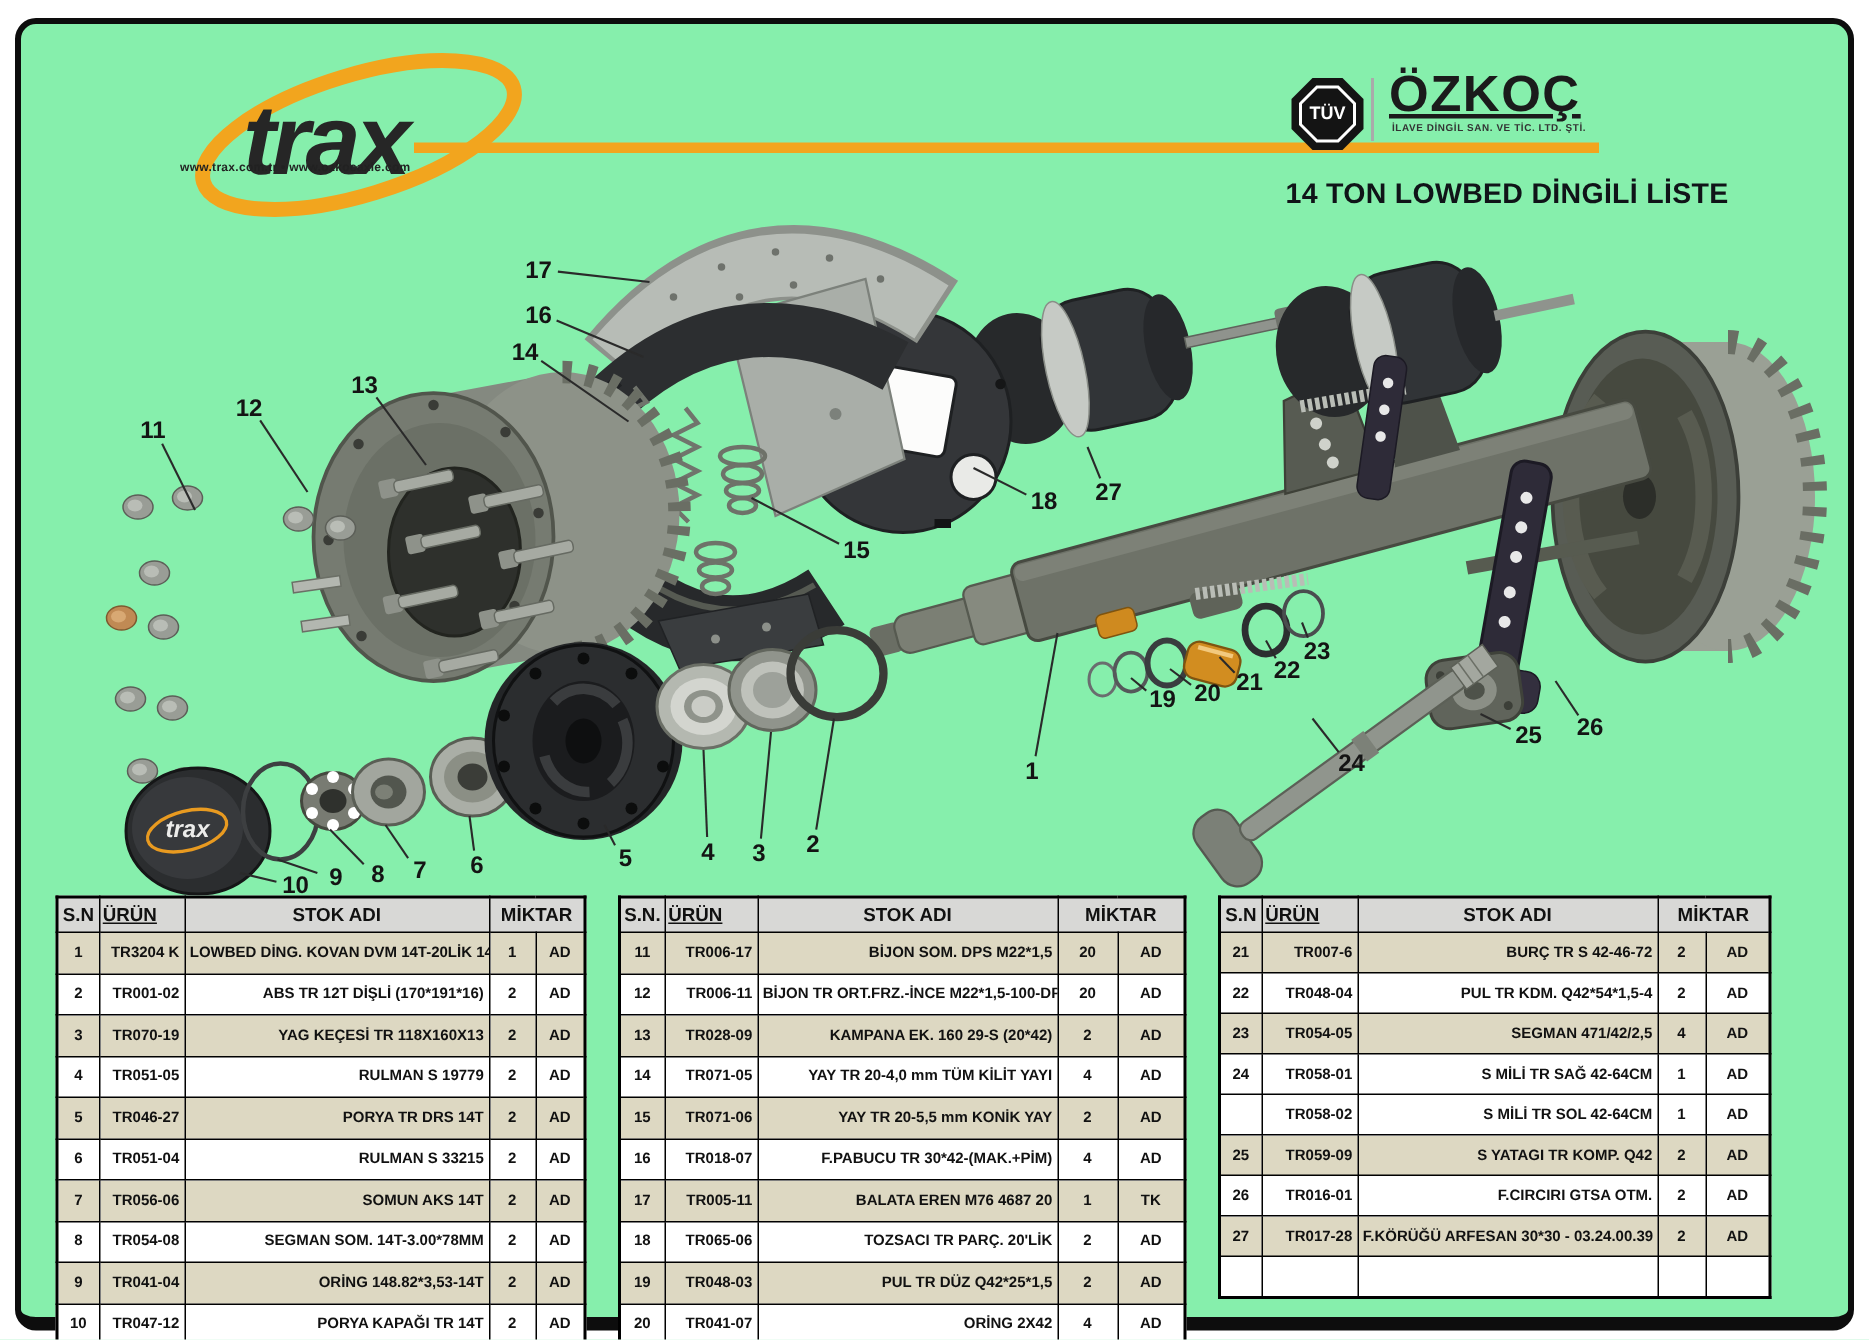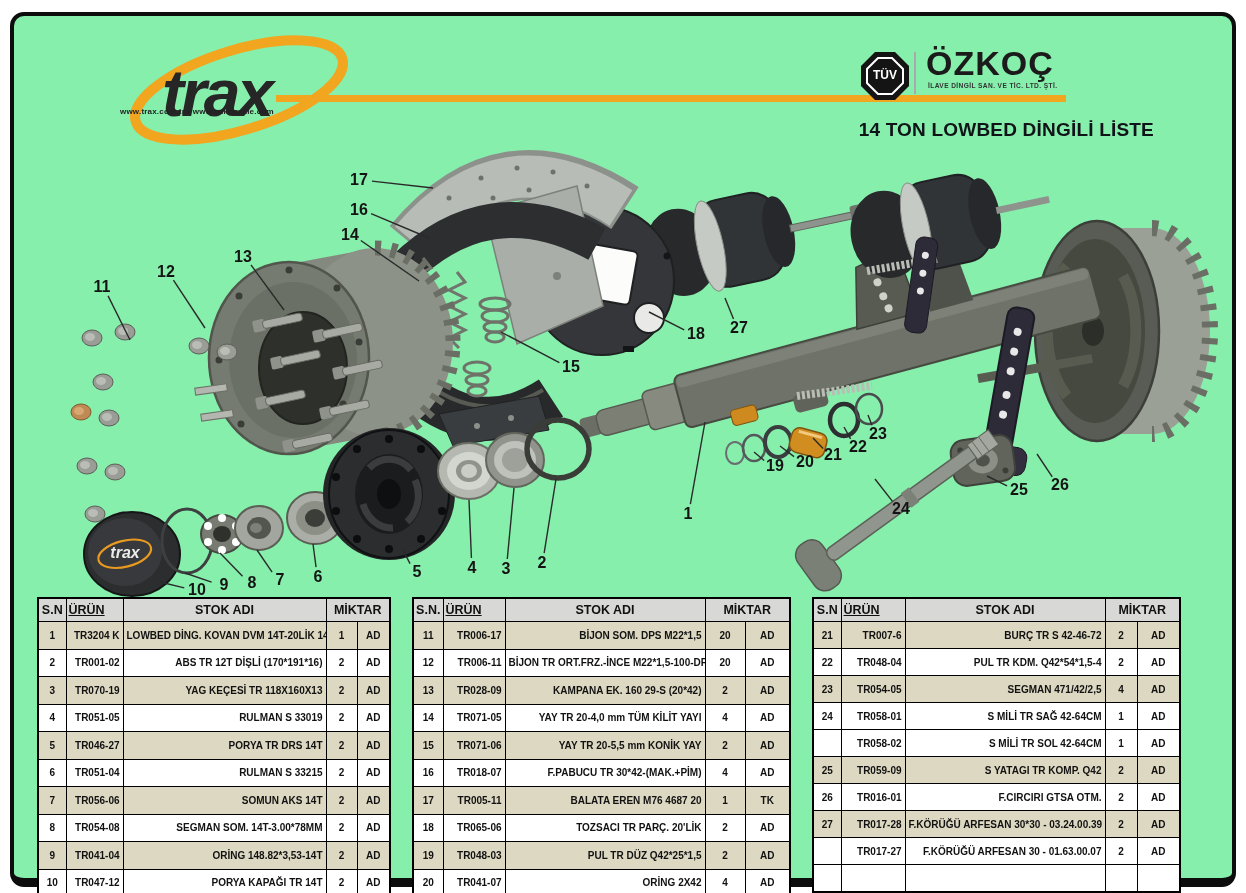--- a/index.html
+++ b/index.html
@@ -1,24 +1,24 @@
 <!DOCTYPE html>
 <html><head>
 <meta charset="utf-8">
 <style>
   html,body{margin:0;padding:0;background:#fff;}
   body{width:1246px;height:893px;position:relative;font-family:"Liberation Sans",sans-serif;overflow:hidden;}
   .frame{position:absolute;left:10px;top:12px;right:10px;bottom:6px;border:4px solid #0d0d0d;border-bottom-width:9px;border-radius:14px;background:#86efac;}
   
   .accent-bar{position:absolute;left:262px;top:79px;width:790px;height:7px;background:#F2A51E;}
   .websites{position:absolute;left:106px;top:91px;font-size:8px;font-weight:bold;color:#222;letter-spacing:.2px;}
-  .company{position:absolute;left:912px;top:28px;font-size:34px;font-weight:900;color:#1b1b1b;letter-spacing:1px;}
+  .company{position:absolute;left:912px;top:28px;font-size:34px;font-weight:900;color:#1b1b1b;letter-spacing:1px;text-decoration:underline;}
   .company-sub{position:absolute;left:914px;top:66px;font-size:6.6px;font-weight:bold;color:#333;letter-spacing:.4px;}
   .divider{position:absolute;left:900px;top:36px;width:2px;height:42px;background:#aaa;}
-  .doc-title{position:absolute;left:810px;top:103px;width:330px;text-align:right;font-size:19px;font-weight:bold;color:#101418;letter-spacing:.2px;}
+  .doc-title{position:absolute;left:843px;top:103px;width:330px;text-align:left;font-size:19px;font-weight:bold;color:#101418;letter-spacing:.2px;}
   
   table.parts{position:absolute;top:581px;border-collapse:collapse;table-layout:fixed;background:#fff;border:2.5px solid #000;}
   table.parts th{border:1.5px solid #000;background:#d8d8d6;font-size:12.5px;font-weight:bold;height:22px;padding:0 2px;color:#111;}
   table.parts td{border:1.5px solid #000;font-size:10px;font-weight:bold;height:26px;padding:0 3px;color:#111;overflow:hidden;white-space:nowrap;}
   table.t12 td{height:26.5px;}
   table.parts tr.sh td{background:#ddd8c2;}
   td.c,th.c{text-align:center;}
   td.l{text-align:right;}
   th.l{text-align:left;padding-left:4px;text-decoration:underline;}
   svg text.callout{font-family:"Liberation Sans",sans-serif;font-weight:bold;font-size:16px;fill:#141414;}
@@ -449,21 +449,21 @@
         <tr class="sh">
           <td class="c">3</td>
           <td class="l">TR070-19</td>
           <td class="l">YAG KEÇESİ TR 118X160X13</td>
           <td class="c">2</td>
           <td class="c">AD</td>
         </tr>
         <tr class="">
           <td class="c">4</td>
           <td class="l">TR051-05</td>
-          <td class="l">RULMAN  S 33019</td>
+          <td class="l">RULMAN  S 19779</td>
           <td class="c">2</td>
           <td class="c">AD</td>
         </tr>
         <tr class="sh">
           <td class="c">5</td>
           <td class="l">TR046-27</td>
           <td class="l">PORYA TR DRS 14T</td>
           <td class="c">2</td>
           <td class="c">AD</td>
         </tr>
@@ -661,27 +661,20 @@
         </tr>
         <tr class="sh">
           <td class="c">27</td>
           <td class="l">TR017-28</td>
           <td class="l">F.KÖRÜĞÜ ARFESAN 30*30 - 03.24.00.39</td>
           <td class="c">2</td>
           <td class="c">AD</td>
         </tr>
         <tr class="">
           <td class="c"></td>
-          <td class="l">TR017-27</td>
-          <td class="l">F.KÖRÜĞÜ ARFESAN 30 - 01.63.00.07</td>
-          <td class="c">2</td>
-          <td class="c">AD</td>
-        </tr>
-        <tr class="">
-          <td class="c"></td>
           <td class="l"></td>
           <td class="l"></td>
           <td class="c"></td>
           <td class="c"></td>
         </tr>
       </tbody>
     </table>
 
 </div>
 

